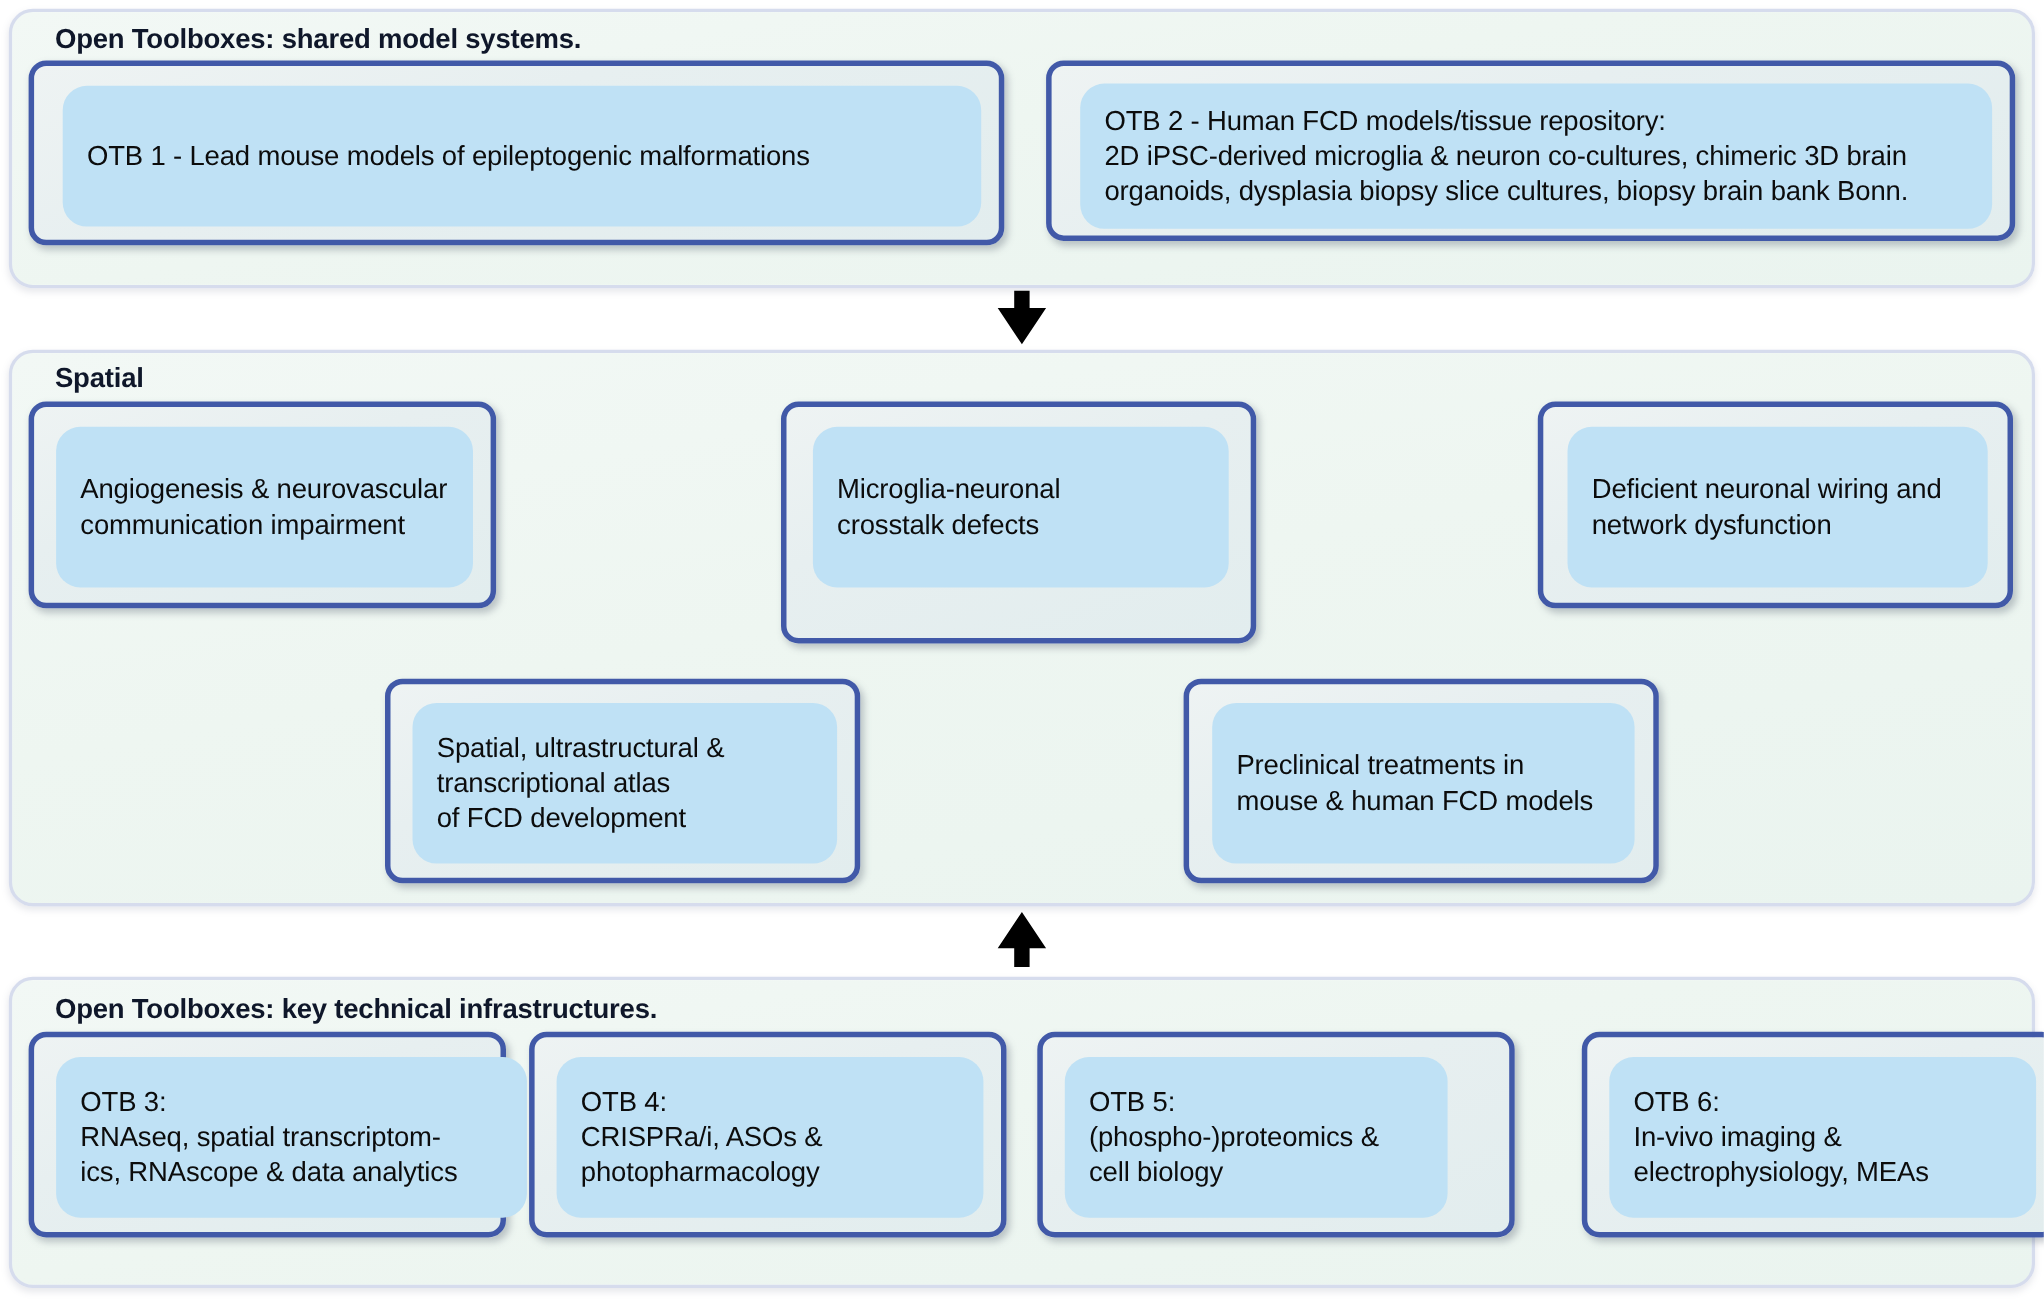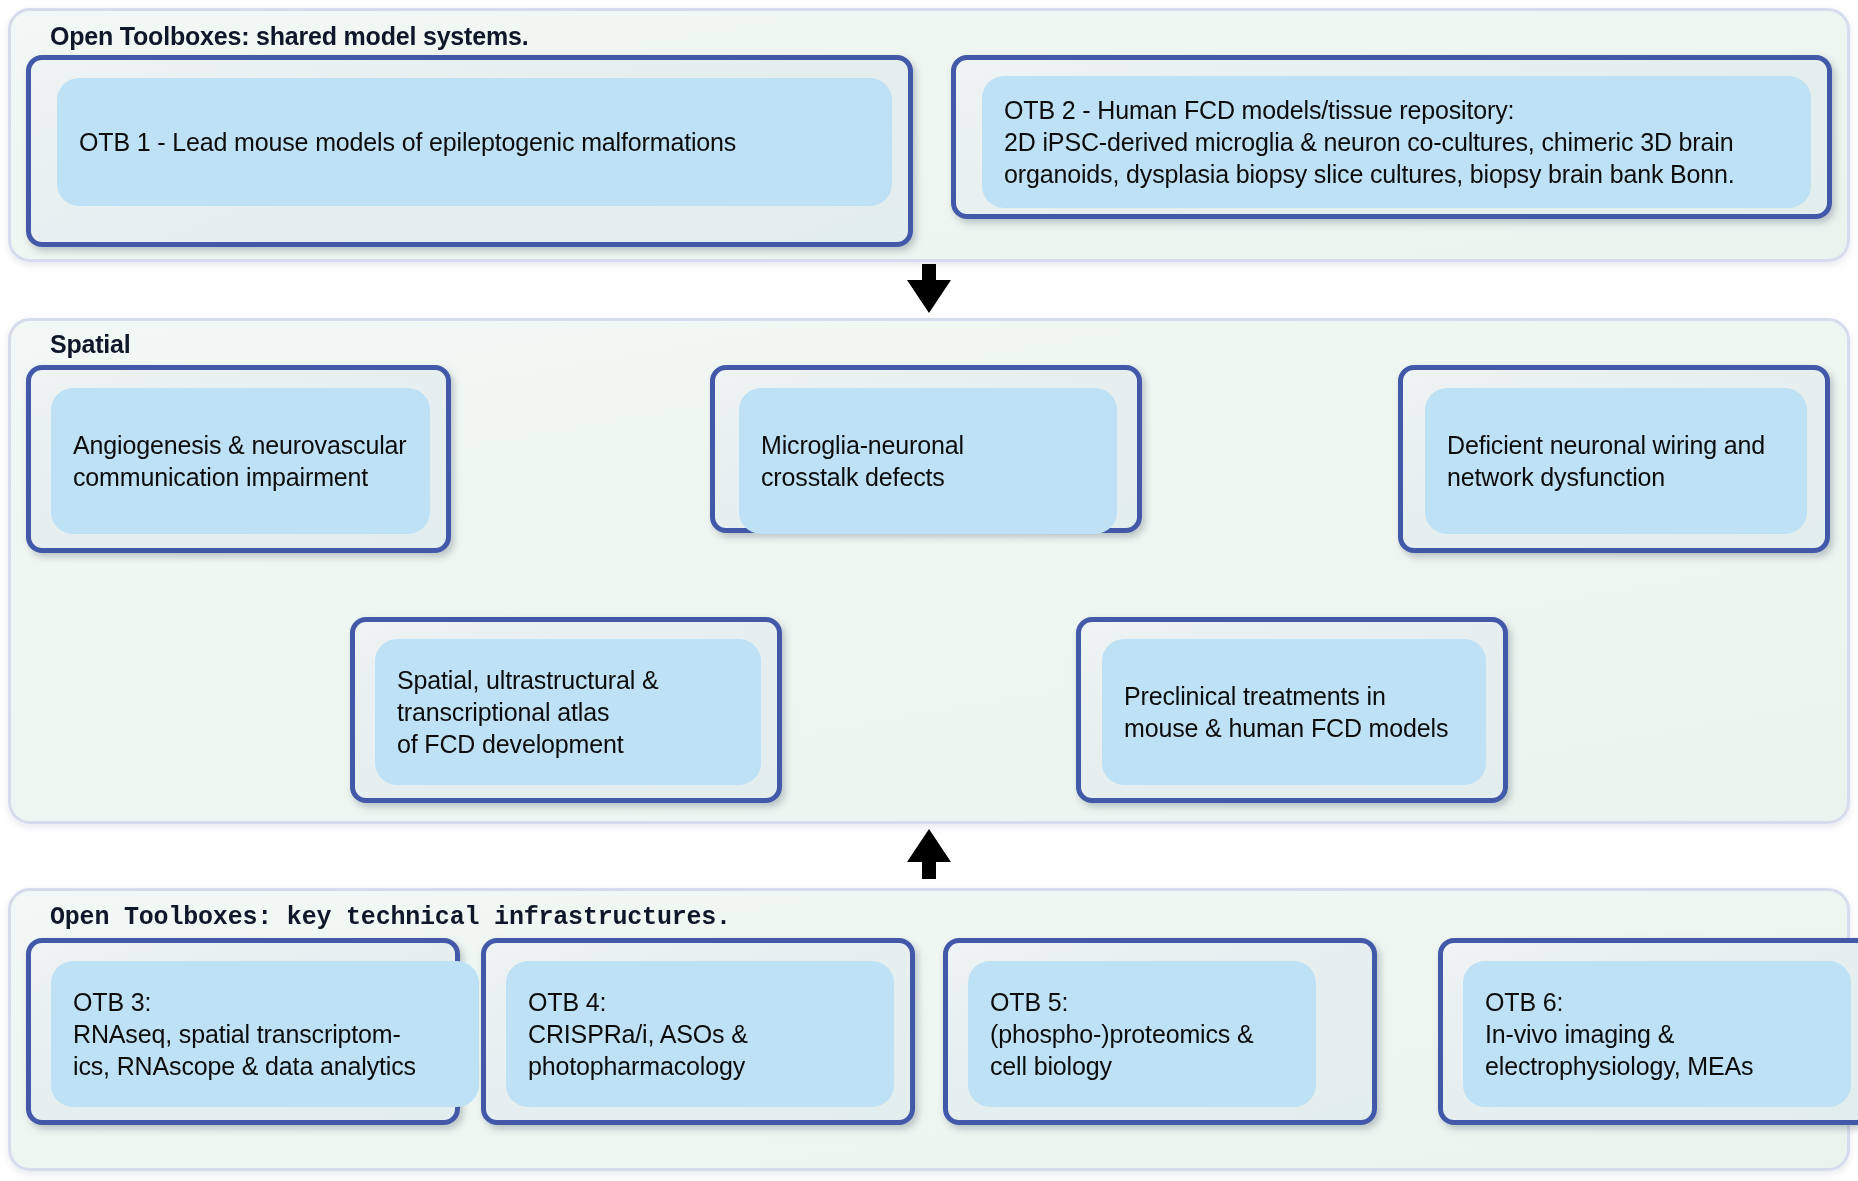--- a/index.html
+++ b/index.html
@@ -63,42 +63,42 @@
   }
 
   
   .arrow {
     position: absolute;
   }
 
   
   #panel-top    { left: 8px;   top: 8px;    width: 1842px; height: 254px; }
   #title-top    { left: 50px;  top: 22px; }
-  #card-otb1    { left: 26px;  top: 55px;  width: 887px;  height: 192px; }
+  #card-otb1    { left: 26px;  top: 55px;  width: 887px;  height: 168px; }
   #card-otb1 .card-inner { left: 26px; top: 18px; width: 835px; height: 128px; }
   #card-otb2    { left: 951px; top: 55px;  width: 881px;  height: 164px; }
   #card-otb2 .card-inner { left: 26px; top: 16px; width: 829px; height: 132px; }
 
   
   #panel-mid    { left: 8px;   top: 318px;  width: 1842px; height: 506px; }
   #title-mid    { left: 50px;  top: 330px; }
   #card-t1      { left: 26px;  top: 365px;  width: 425px; height: 188px; }
   #card-t1 .card-inner { left: 20px; top: 18px; width: 379px; height: 146px; }
-  #card-t2      { left: 710px; top: 365px;  width: 432px; height: 168px; }
+  #card-t2      { left: 710px; top: 365px;  width: 432px; height: 220px; }
   #card-t2 .card-inner { left: 24px; top: 18px; width: 378px; height: 146px; }
   #card-t3      { left: 1398px;top: 365px;  width: 432px; height: 188px; }
   #card-t3 .card-inner { left: 22px; top: 18px; width: 382px; height: 146px; }
   #card-t4      { left: 350px; top: 617px;  width: 432px; height: 186px; }
   #card-t4 .card-inner { left: 20px; top: 17px; width: 386px; height: 146px; }
   #card-t5      { left: 1076px;top: 617px;  width: 432px; height: 186px; }
   #card-t5 .card-inner { left: 21px; top: 17px; width: 384px; height: 146px; }
 
   
   #panel-bot    { left: 8px;   top: 888px;  width: 1842px; height: 283px; }
-  #title-bot    { left: 50px;  top: 903px; font-family: Liberation Mono, monospace; }
+  #title-bot    { left: 50px;  top: 903px; }
   #card-otb3    { left: 26px;  top: 938px;  width: 434px; height: 187px; }
   #card-otb3 .card-inner { left: 20px; top: 18px; width: 428px; height: 146px; }
   #card-otb4    { left: 481px; top: 938px;  width: 434px; height: 187px; }
   #card-otb4 .card-inner { left: 20px; top: 18px; width: 388px; height: 146px; }
   #card-otb5    { left: 943px; top: 938px;  width: 434px; height: 187px; }
   #card-otb5 .card-inner { left: 20px; top: 18px; width: 348px; height: 146px; }
   #card-otb6    { left: 1398px;top: 938px;  width: 434px; height: 187px; margin-left: 40px; }
   #card-otb6 .card-inner { left: 20px; top: 18px; width: 388px; height: 146px; }
 
   

